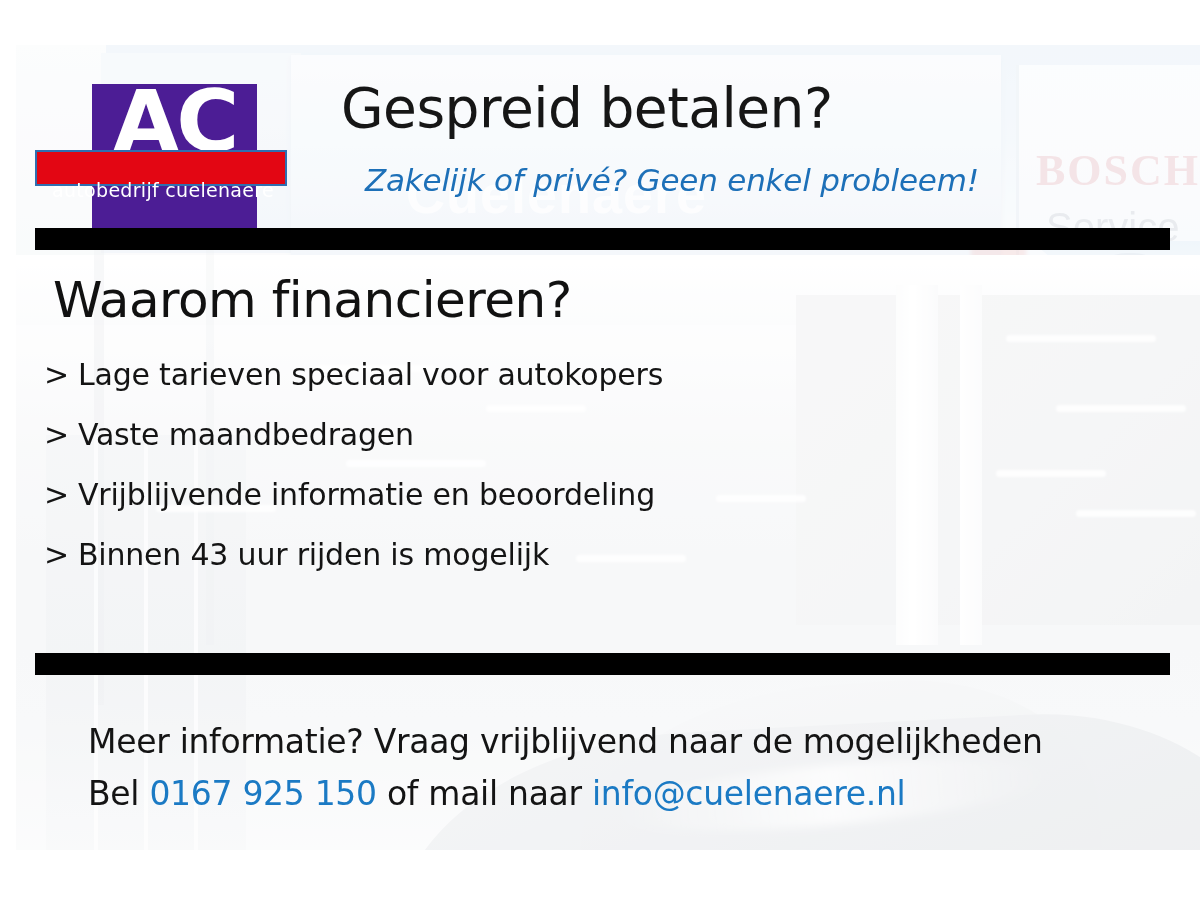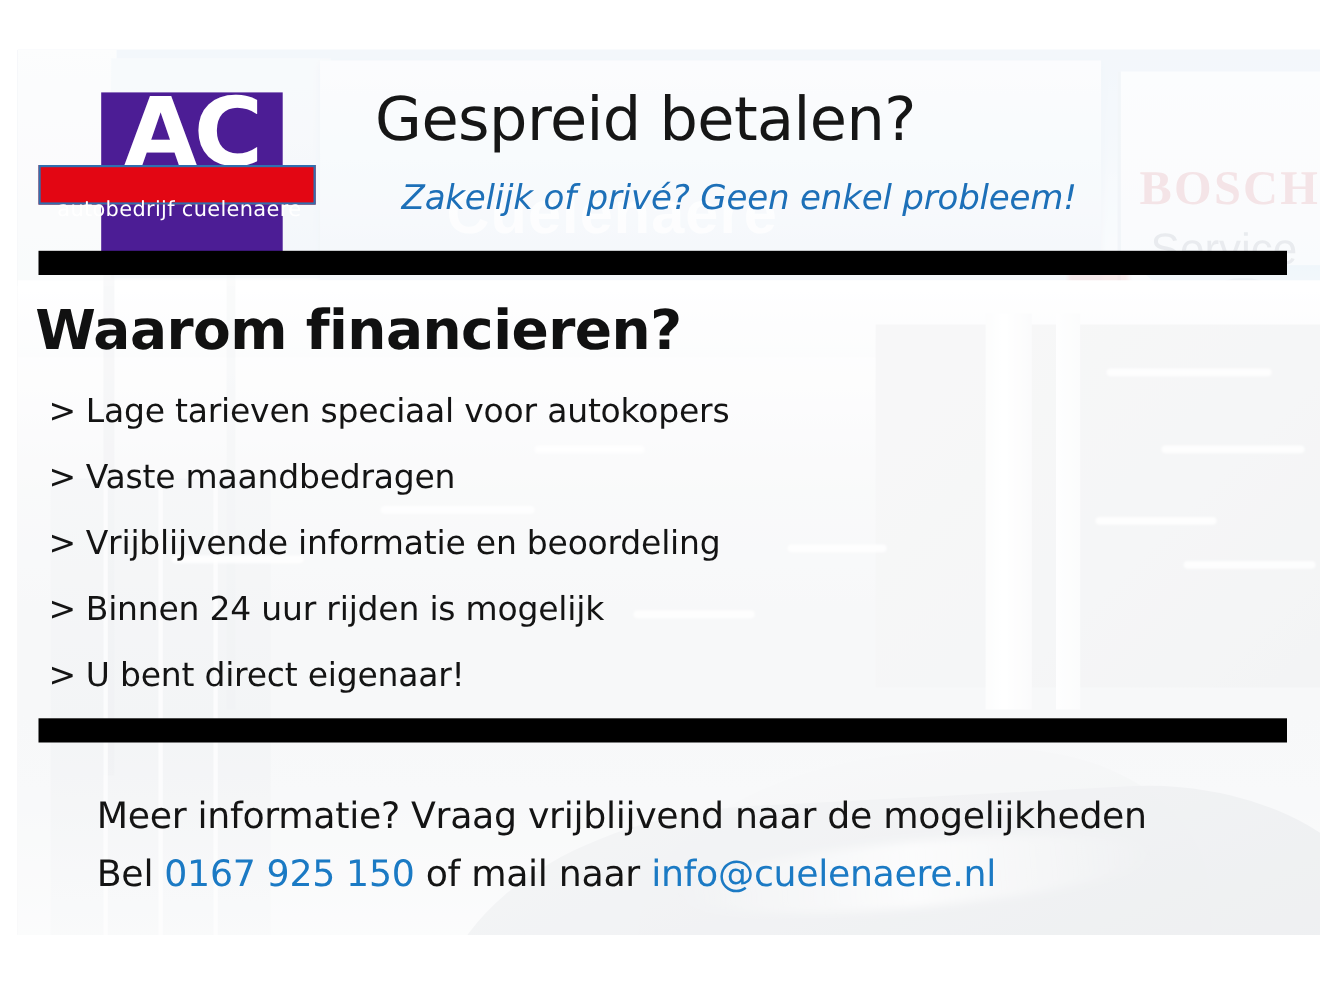--- a/index.html
+++ b/index.html
@@ -316,23 +316,23 @@
     width: 1135px;
     height: 22px;
     background: #000000;
   }
   .rule-top { top: 228px; }
   .rule-bottom { top: 653px; }
 
   
   .section-title {
     position: absolute;
-    left: 32px; top: 271px;
+    left: 53px; top: 271px;
     font-size: 50px;
-    font-weight: 700;
+    font-weight: 400;
     color: #111111;
     letter-spacing: -.5px;
     font-family: "DejaVu Sans", sans-serif;
     text-align: right;
   }
   .bullets {
     position: absolute;
     left: 44px; top: 345px;
     width: 900px;
   }
@@ -447,24 +447,21 @@
       <span class="bullet">
         <span class="marker">&gt;</span><span>Lage tarieven speciaal voor autokopers</span>
       </span>
       <span class="bullet">
         <span class="marker">&gt;</span><span>Vaste maandbedragen</span>
       </span>
       <span class="bullet">
         <span class="marker">&gt;</span><span>Vrijblijvende informatie en beoordeling</span>
       </span>
       <span class="bullet">
-        <span class="marker">&gt;</span><span>Binnen 24 uur rijden is mogelijk</span>
-      </span>
-      <span class="bullet">
-        <span class="marker">&gt;</span><span>U bent direct eigenaar!</span>
+        <span class="marker">&gt;</span><span>Binnen 43 uur rijden is mogelijk</span>
       </span>
     </div>
 
     <div class="rule rule-bottom"></div>
 
     <div class="footer">
       <span class="footer-line">Meer informatie? Vraag vrijblijvend naar de mogelijkheden</span>
       <span class="footer-line"><span>Bel </span><span class="link">0167 925 150</span><span> of mail naar </span><span class="link">info@cuelenaere.nl</span></span>
     </div>
 

